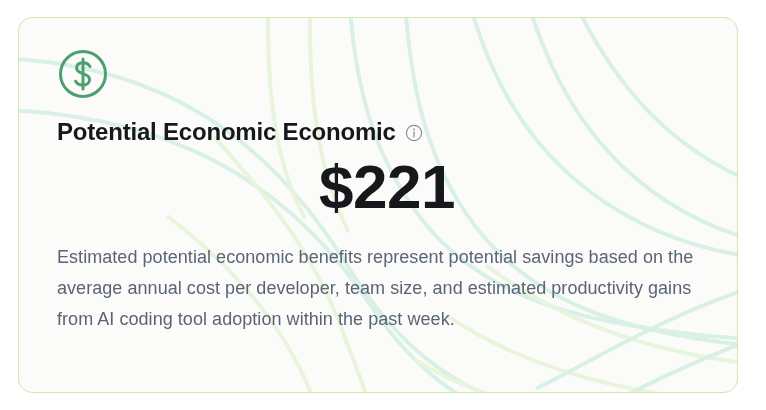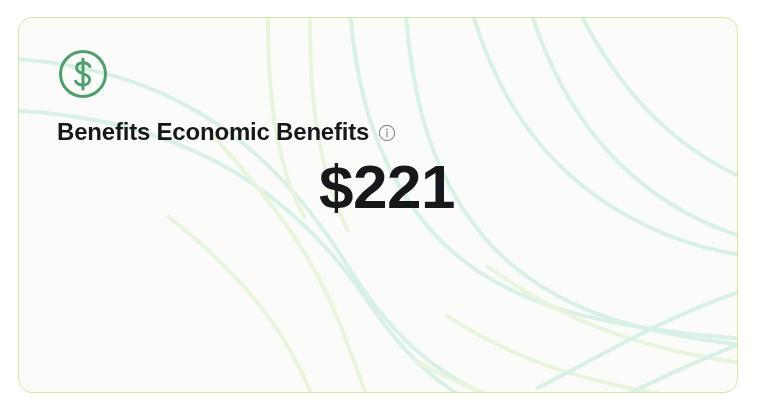--- a/index.html
+++ b/index.html
@@ -137,27 +137,28 @@
 
       <svg class="money-icon" viewBox="0 0 52 52">
         <circle cx="26" cy="26" r="22.5" fill="none" stroke="#4f9e70" stroke-width="3"></circle>
         <path d="M 33 18.5 C 31 15.5, 27.5 14.5, 25 14.8 C 21.5 15.2, 19.5 17.4, 19.6 20.1
                  C 19.7 23.2, 22.6 24.5, 26 25.6 C 29.6 26.8, 32.6 28.2, 32.6 31.5
                  C 32.6 34.6, 30 36.9, 26.2 37.1 C 22.6 37.3, 19.8 35.8, 18.6 33.2" fill="none" stroke="#4f9e70" stroke-width="3" stroke-linecap="round"></path>
         <line x1="26" y1="11" x2="26" y2="41" stroke="#4f9e70" stroke-width="3" stroke-linecap="round"></line>
       </svg>
 
       <div class="title-row">
-        <div class="card-title">Benefits Economic Benefits</div>
+        <div class="card-title">Potential Economic Economic</div>
         <svg class="info-icon" viewBox="0 0 18 18">
           <circle cx="9" cy="9" r="7.6" fill="none" stroke="#8c8f99" stroke-width="1.2"></circle>
           <circle cx="9" cy="5.4" r="0.95" fill="#8c8f99"></circle>
           <line x1="9" y1="7.9" x2="9" y2="12.9" stroke="#8c8f99" stroke-width="1.3" stroke-linecap="round"></line>
         </svg>
       </div>
 
       <div class="metric-value">$221</div>
 
+      <div class="card-description">Estimated potential economic benefits represent potential savings based on the average annual cost per developer, team size, and estimated productivity gains from AI coding tool adoption within the past week.</div>
 
     </div>
   </div>
 
 </div>
 
 </body></html>

